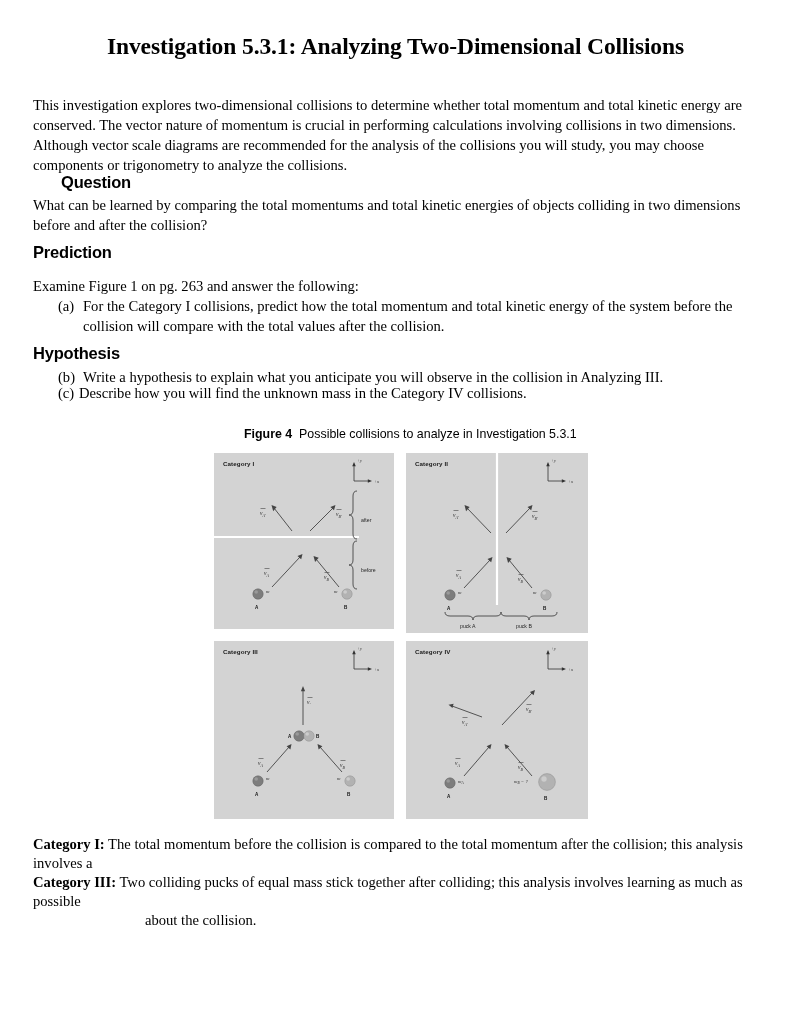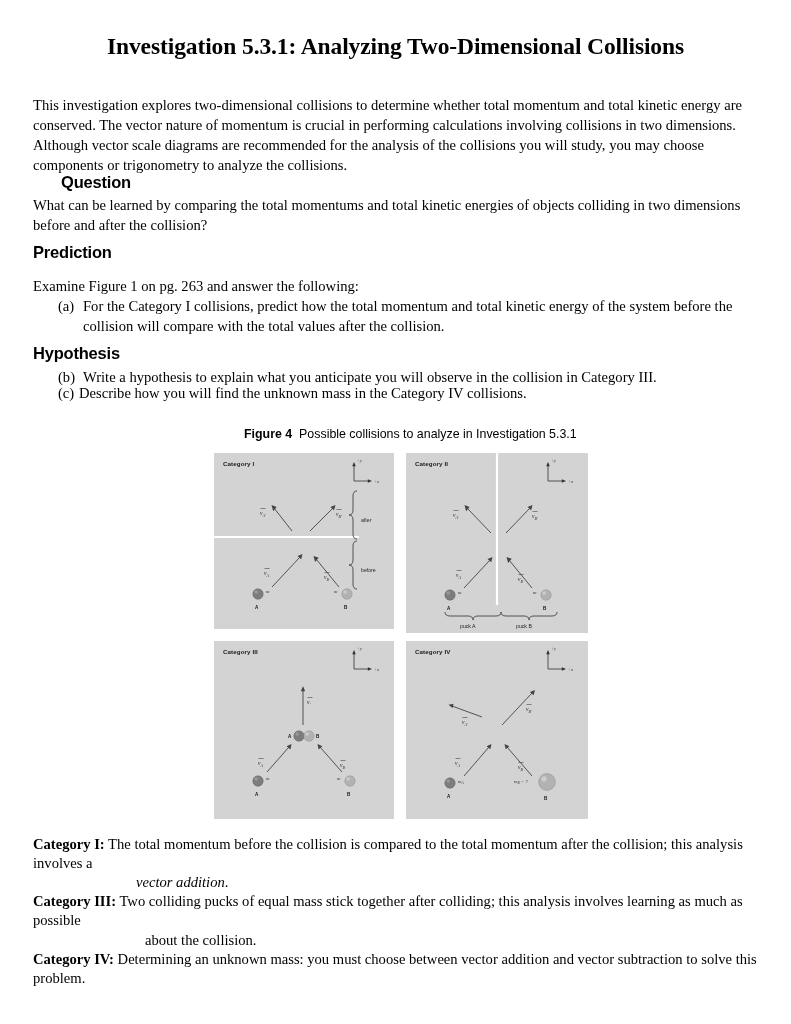--- a/index.html
+++ b/index.html
@@ -193,21 +193,21 @@
 
   <div class="list-item li-a">
     <span class="li-mark">(a)</span>
     <span class="li-text">For the Category I collisions, predict how the total momentum and total kinetic energy of the system before the collision will compare with the total values after the collision.</span>
   </div>
 
   <div class="section-head h-hypothesis">Hypothesis</div>
 
   <div class="list-item li-b">
     <span class="li-mark">(b)</span>
-    <span class="li-text">Write a hypothesis to explain what you anticipate you will observe in the collision in Category III.</span>
+    <span class="li-text">Write a hypothesis to explain what you anticipate you will observe in the collision in Analyzing III.</span>
   </div>
   <div class="list-item li-c">
     <span class="li-mark tight">(c)</span>
     <span class="li-text">Describe how you will find the unknown mass in the Category IV collisions.</span>
   </div>
 
   <div class="fig-caption">
     <b>Figure 4</b>&nbsp;
     <span>Possible collisions to analyze in Investigation 5.3.1</span>
   </div>
@@ -452,24 +452,20 @@
           <text class="slabel" x="138" y="159">B</text>
         </g>
       </svg>
     </div>
 
   </div>
 
   <div class="notes">
     <div class="note-row">
       <b>Category I:</b><span> The total momentum before the collision is compared to the total momentum after the collision; this analysis involves a</span>
-      <span class="note-indent"><i>vector addition</i><span>.</span></span>
     </div>
     <div class="note-row">
       <b>Category III:</b><span> Two colliding pucks of equal mass stick together after colliding; this analysis involves learning as much as possible</span>
       <span class="note-hang">about the collision.</span>
     </div>
-    <div class="note-row">
-      <b>Category IV:</b><span> Determining an unknown mass: you must choose between vector addition and vector subtraction to solve this problem.</span>
-    </div>
   </div>
 
 </div>
 
 </body></html>

